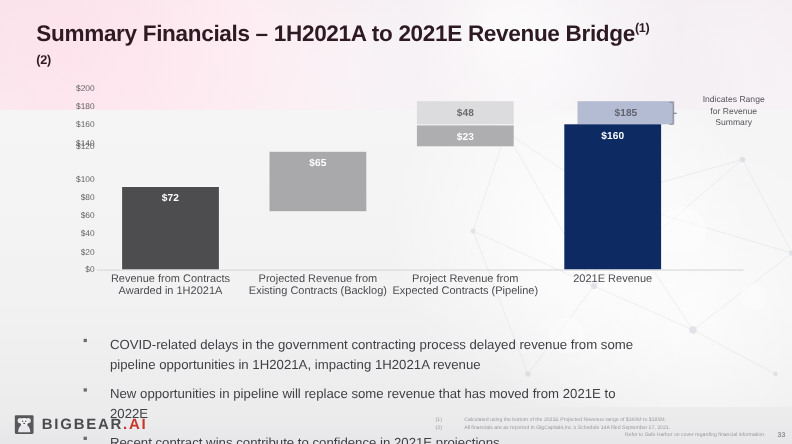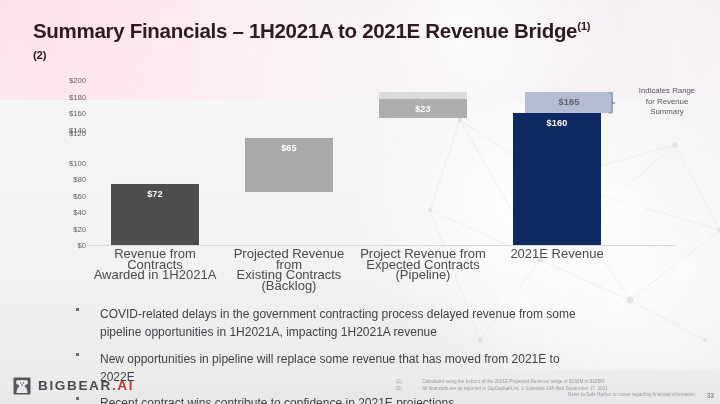--- a/index.html
+++ b/index.html
@@ -74,21 +74,21 @@
     position: absolute; text-align: center; overflow: hidden;
   }
   .bar .vlabel {
     position: absolute; left: 0; right: 0; top: 5px;
     font-size: 9.2px; font-weight: bold; letter-spacing: 0.1px;
   }
   .cats {
     position: absolute; left: 52px; right: 52px; top: 169px; height: 24px;
   }
   .cat {
-    position: absolute; text-align: center; font-size: 13px; color: #4a4a4f;
+    position: absolute; text-align: center; font-size: 10px; color: #4a4a4f;
     line-height: 10.5px;
   }
 
   
   #bracket {
     position: absolute; left: 608px; top: 92px; width: 8px; height: 22px;
   }
   #range-note {
     position: absolute; left: 621px; top: 86px; width: 92px;
     font-size: 7.8px; line-height: 10.5px; color: #55555a; text-align: center;
@@ -179,30 +179,30 @@
         <div class="ylab" style="top: 49.5px;">$140</div>
         <div class="ylab" style="top: 53px; margin-left: 12px;">$120</div>
         <div class="ylab" style="top: 82.5px; text-align: center;">$100</div>
         <div class="ylab" style="top: 99px;">$80</div>
         <div class="ylab" style="top: 115.5px;">$60</div>
         <div class="ylab" style="top: 132px; text-align: right;">$40</div>
         <div class="ylab" style="top: 148.5px;">$20</div>
         <div class="ylab" style="top: 165px;">$0</div>
       </div>
     <div class="plot">
-        <div class="bar" style="left: 4.25%; width: 16.5%; height: 61px; bottom: 0px; background: rgb(77, 77, 79); box-shadow: rgb(247, 246, 247) 0px 0px 0px 1px;">
+        <div class="bar" style="left: 4.25%; width: 16.5%; height: 75px; bottom: 0px; background: rgb(77, 77, 79); box-shadow: rgb(247, 246, 247) 0px 0px 0px 1px;">
           <div class="vlabel" style="color: rgb(255, 255, 255);">$72</div>
         </div>
         <div class="bar" style="left: 29.25%; width: 16.5%; height: 53.625px; bottom: 53px; background: rgb(169, 169, 172);">
           <div class="vlabel" style="color: rgb(255, 255, 255);">$65</div>
         </div>
         <div class="bar" style="left: 54.25%; width: 16.5%; height: 20.625px; bottom: 132px; background: rgb(220, 220, 222);">
           <div class="vlabel" style="color: rgb(106, 106, 110);">$48</div>
         </div>
-        <div class="bar" style="left: 54.25%; width: 16.5%; height: 18.975px; bottom: 127px; background: rgb(174, 174, 177);">
+        <div class="bar" style="left: 54.25%; width: 16.5%; height: 18.975px; bottom: 112px; background: rgb(174, 174, 177);">
           <div class="vlabel" style="color: rgb(255, 255, 255);">$23</div>
         </div>
         <div class="bar" style="left: 79.25%; width: 16.5%; height: 20.625px; bottom: 132px; background: rgb(179, 188, 210); margin-left: 12px;">
           <div class="vlabel" style="color: rgb(96, 99, 110);">$185</div>
         </div>
         <div class="bar" style="left: 79.25%; width: 16.5%; height: 132px; bottom: 0px; background: rgb(13, 42, 99);">
           <div class="vlabel" style="color: rgb(255, 255, 255);">$160</div>
         </div>
       </div>
     <div class="baseline"></div>

